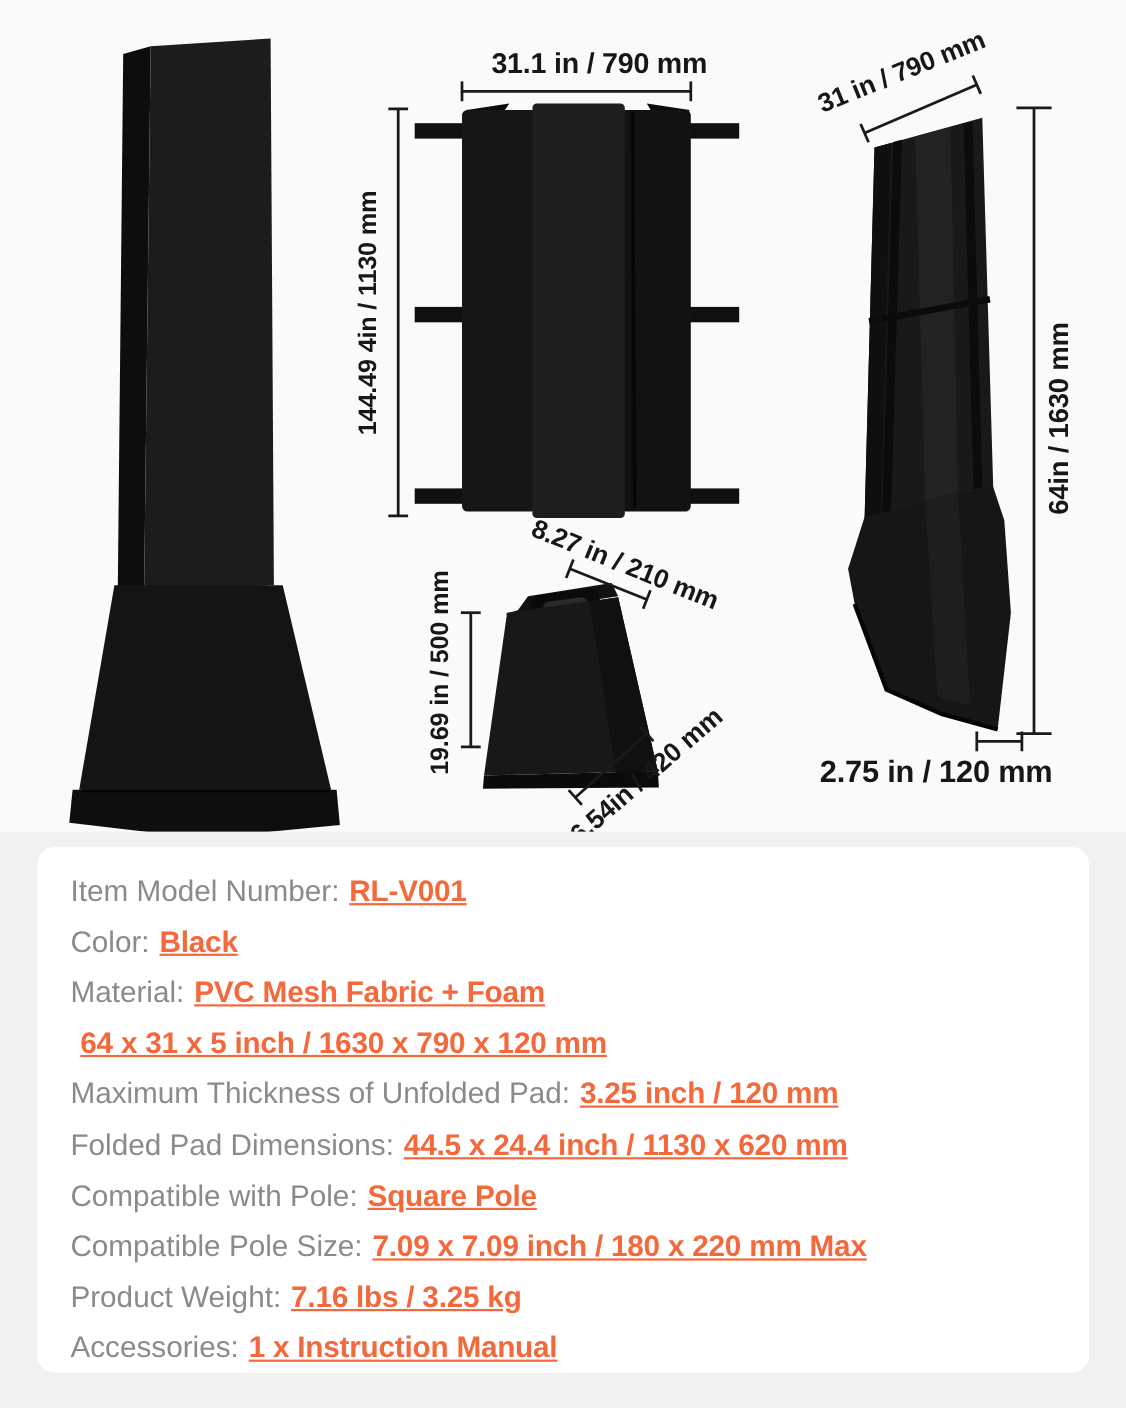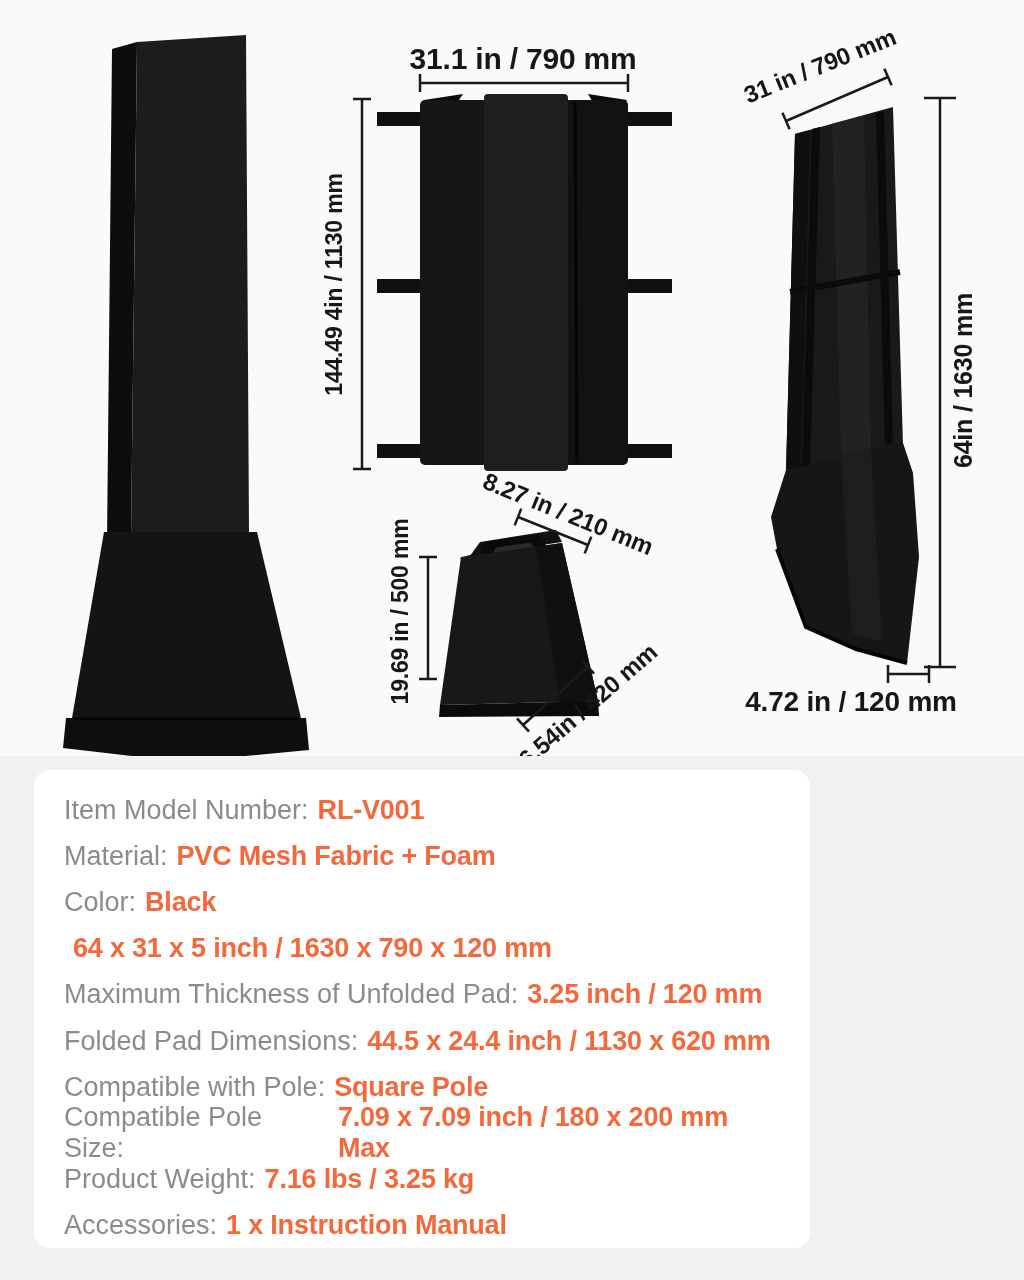--- a/index.html
+++ b/index.html
@@ -16,37 +16,37 @@
   .bottom-band {
     position: absolute; left: 0; top: 756px; width: 1024px; height: 524px;
     background: var(--page-background, #f2f1ef);
   }
   .figures-svg { position: absolute; left: 0; top: 0; }
 
   .dim-label {
     position: absolute; color: #171717; font-weight: 600;
     white-space: nowrap; text-align: center; letter-spacing: -0.2px;
   }
-  .lbl-uw { left: 403px; top: 42px;  width: 240px; font-size: 30px; }
+  .lbl-uw { left: 403px; top: 42px;  width: 240px; font-size: 26px; text-align: right; }
   .lbl-uh { left: 174px; top: 271px; width: 320px; font-size: 23px; transform: rotate(-90deg); }
   .lbl-bw { left: 458px; top: 500px; width: 220px; font-size: 24px; transform: rotate(22deg); }
   .lbl-bh { left: 285px; top: 598px; width: 230px; font-size: 23px; transform: rotate(-90deg); }
   .lbl-bd { left: 468px; top: 696px; width: 230px; font-size: 24px; transform: rotate(-41deg); }
   .lbl-fw { left: 720px; top: 52px;  width: 200px; font-size: 24px; transform: rotate(-22deg); }
   .lbl-fh { left: 843px; top: 366px; width: 240px; font-size: 25px; transform: rotate(-90deg); }
   .lbl-ft { left: 701px; top: 686px; width: 300px; font-size: 28px; }
 
   .spec-card {
-    position: absolute; left: 34px; top: 770px; width: 776px; height: 478px;
+    position: absolute; left: 34px; top: 770px; width: 956px; height: 478px;
     background: var(--card-white, #ffffff); border-radius: 16px;
     padding: 17px 24px 0 30px;
   }
   .spec-row { height: 46.2px; display: flex; align-items: center; font-size: 27px; }
   .spec-label { color: var(--label-gray, #8b8b8d); }
-  .spec-value { color: var(--accent-orange, #f4693c); font-weight: 700; margin-left: 9px; letter-spacing: -0.2px; }
+  .spec-value { color: var(--accent-orange, #f4693c); font-weight: 700; margin-left: 9px; letter-spacing: -0.2px; text-decoration: underline; }
 </style>
 </head>
 <body>
 
 <div class="page">
 
   <svg class="figures-svg" width="1024" height="770" viewBox="0 0 1024 770">
 
     <g>
       <polygon points="112,49 137,42 131,538 107,543" fill="#0d0d0d"></polygon>
@@ -131,55 +131,55 @@
     </g>
   </svg>
 
   <div class="dim-label lbl-uw">31.1 in / 790 mm</div>
   <div class="dim-label lbl-uh">144.49 4in / 1130 mm</div>
   <div class="dim-label lbl-bw">8.27 in / 210 mm</div>
   <div class="dim-label lbl-bh">19.69 in / 500 mm</div>
   <div class="dim-label lbl-bd">16.54in / 420 mm</div>
   <div class="dim-label lbl-fw">31 in / 790 mm</div>
   <div class="dim-label lbl-fh">64in / 1630 mm</div>
-  <div class="dim-label lbl-ft">4.72 in / 120 mm</div>
+  <div class="dim-label lbl-ft">2.75 in / 120 mm</div>
 
   <div class="bottom-band"></div>
 
   <div class="spec-card">
     <div class="spec-row">
       <span class="spec-label">Item Model Number:</span>
       <span class="spec-value">RL-V001</span>
     </div>
     <div class="spec-row">
+      <span class="spec-label">Color:</span>
+      <span class="spec-value">Black</span>
+    </div>
+    <div class="spec-row">
       <span class="spec-label">Material:</span>
       <span class="spec-value">PVC Mesh Fabric + Foam</span>
-    </div>
-    <div class="spec-row">
-      <span class="spec-label">Color:</span>
-      <span class="spec-value">Black</span>
     </div>
     <div class="spec-row">
       <span class="spec-value">64 x 31 x 5 inch / 1630 x 790 x 120 mm</span>
     </div>
     <div class="spec-row">
       <span class="spec-label">Maximum Thickness of Unfolded Pad:</span>
       <span class="spec-value">3.25 inch / 120 mm</span>
     </div>
     <div class="spec-row">
       <span class="spec-label">Folded Pad Dimensions:</span>
       <span class="spec-value">44.5 x 24.4 inch / 1130 x 620 mm</span>
     </div>
     <div class="spec-row">
       <span class="spec-label">Compatible with Pole:</span>
       <span class="spec-value">Square Pole</span>
     </div>
     <div class="spec-row">
       <span class="spec-label">Compatible Pole Size:</span>
-      <span class="spec-value">7.09 x 7.09 inch / 180 x 200 mm Max</span>
+      <span class="spec-value">7.09 x 7.09 inch / 180 x 220 mm Max</span>
     </div>
     <div class="spec-row">
       <span class="spec-label">Product Weight:</span>
       <span class="spec-value">7.16 lbs / 3.25 kg</span>
     </div>
     <div class="spec-row">
       <span class="spec-label">Accessories:</span>
       <span class="spec-value">1 x Instruction Manual</span>
     </div>
   </div>

